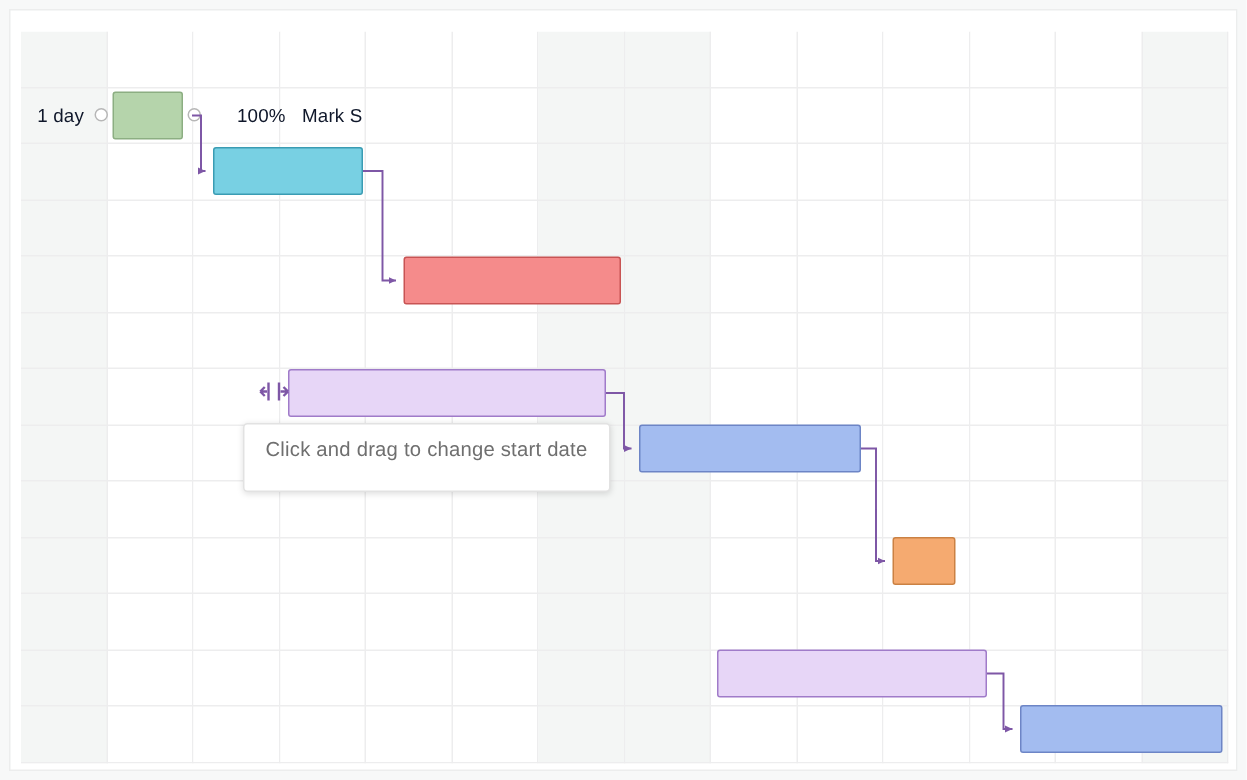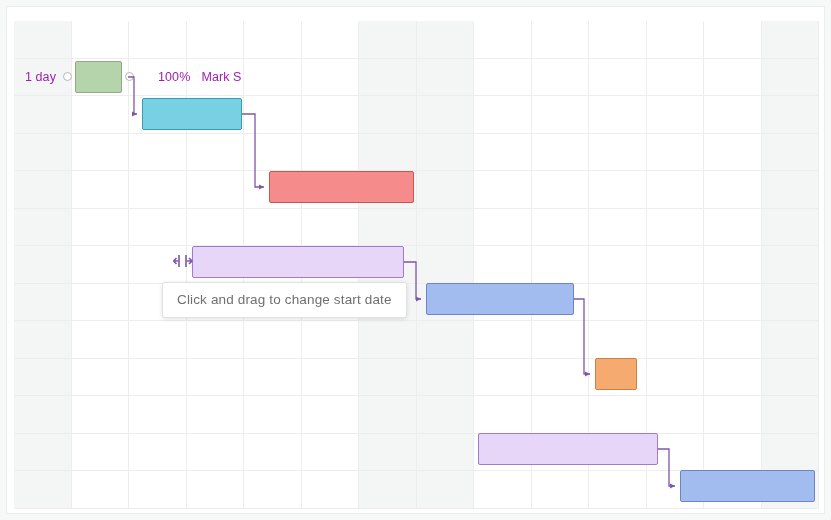--- a/index.html
+++ b/index.html
@@ -85,21 +85,21 @@
     box-sizing: border-box;
   }
   .bar-handle.left  { left: -13px; }
   .bar-handle.right { right: -13px; }
 
   .bar-meta {
     position: absolute;
     top: 50%;
     transform: translateY(-50%);
     font-size: 12.5px;
-    color: #a21caf;
+    color: #0f172a;
     white-space: nowrap;
     letter-spacing: 0.1px;
   }
   .bar-meta.left-meta  { right: 100%; margin-right: 20px; }
   .bar-meta.right-meta { left: 100%;  margin-left: 37px; }
   .bar-meta .progress { margin-right: 11px; }
 
   
   #links-layer {
     position: absolute;
@@ -113,21 +113,21 @@
     position: absolute;
     pointer-events: none;
   }
   
   #tooltip {
     position: absolute;
     background: #ffffff;
     border: 1px solid #e2e2e2;
     border-radius: 3px;
     box-shadow: 0 1px 4px rgba(0,0,0,0.13);
-    padding: 9px 14px 10px 14px;
+    padding: 9px 14px 20px 14px;
     font-size: 13.5px;
     color: #6f6f6f;
     white-space: nowrap;
     letter-spacing: 0.15px;
   }
 </style>
 </head>
 <body>
 
 <div id="gantt-root">

